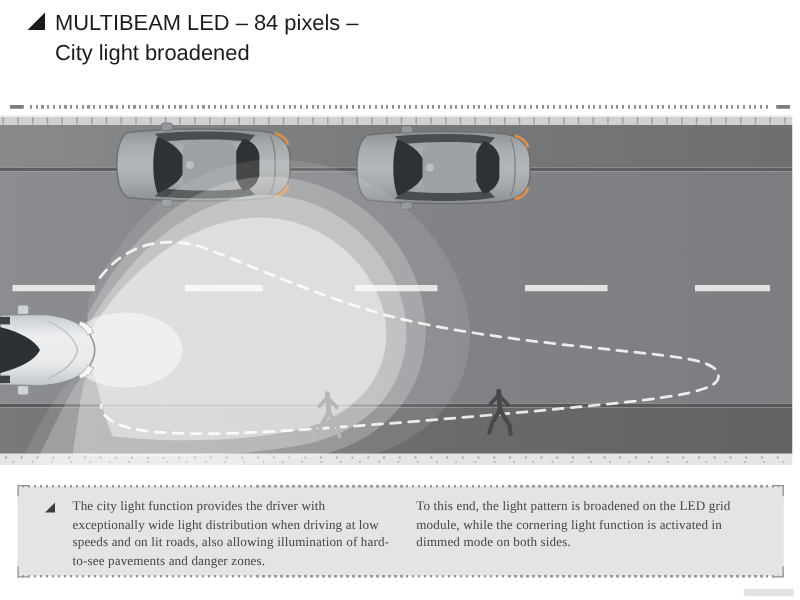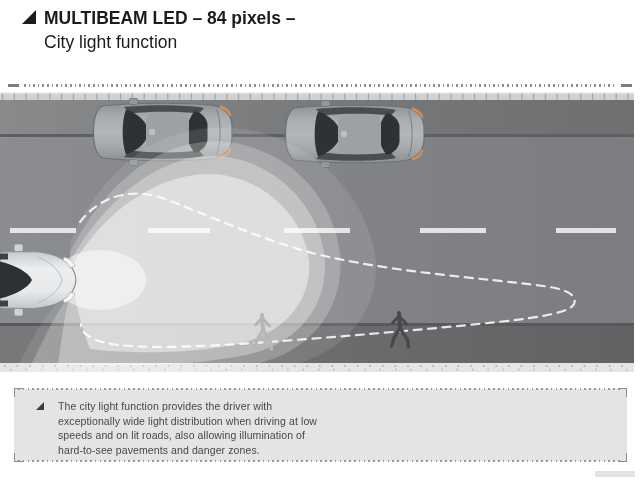--- a/index.html
+++ b/index.html
@@ -11,21 +11,21 @@
   }
   
   .header{position:absolute;left:0;top:6px;width:640px;}
   .header-row{display:flex;align-items:flex-start;}
   .tri-marker{
     width:0;height:0;margin:4px 8px 0 22px;
     border-left:14px solid transparent;
     border-bottom:14px solid var(--text-color,#1b1b1b);
   }
   .title-block{color:var(--text-color,#1b1b1b);font-size:17.5px;line-height:24px;}
-  .title-bold{font-weight:700;}
+  .title-bold{font-weight:400;}
   
   .separator{
     position:absolute;left:8px;top:84px;width:624px;height:3px;
   }
   .separator .dots{
     position:absolute;left:16px;right:16px;top:0;height:2.5px;
     background:repeating-linear-gradient(90deg,#8f8f8f 0 1.6px,transparent 1.6px 4.6px);
   }
   .separator .end{position:absolute;top:0;width:11px;height:3px;background:#7d7d7d;}
   .separator .end.left{left:0;}
@@ -45,21 +45,21 @@
   .caption-border.bottom{bottom:-1px;}
   .corner{position:absolute;width:8px;height:8px;}
   .corner.tl{left:0;top:-1px;border-left:1.5px solid #8d8d8d;border-top:1.5px solid #8d8d8d;}
   .corner.tr{right:0;top:-1px;border-right:1.5px solid #8d8d8d;border-top:1.5px solid #8d8d8d;}
   .corner.bl{left:0;bottom:-1px;border-left:1.5px solid #8d8d8d;border-bottom:1.5px solid #8d8d8d;}
   .corner.br{right:0;bottom:-1px;border-right:1.5px solid #8d8d8d;border-bottom:1.5px solid #8d8d8d;}
   .caption-content{
     display:flex;align-items:flex-start;
     padding:10px 0 0 22px;
     color:var(--caption-text,#474747);
-    font-size:10.5px;line-height:14.5px;letter-spacing:.1px;
+    font-size:10.5px;line-height:14.5px;letter-spacing:.1px;font-family:Liberation Serif, serif;
   }
   .tri-marker-small{
     width:0;height:0;flex:0 0 auto;margin:3px 0 0 0;
     border-left:8px solid transparent;
     border-bottom:8px solid #3c3c3c;
   }
   .caption-left{width:262px;margin-left:14px;}
   .caption-right{width:282px;margin-left:13px;}
   
   .faint-mark{
@@ -68,21 +68,21 @@
   }
 </style>
 </head>
 <body>
 
 <div class="header">
   <div class="header-row">
     <div class="tri-marker"></div>
     <div class="title-block">
       <div class="title-bold">MULTIBEAM LED – 84 pixels –</div>
-      <div>City light function</div>
+      <div>City light broadened</div>
     </div>
   </div>
 </div>
 
 <div class="separator">
   <div class="end left"></div>
   <div class="dots"></div>
   <div class="end right"></div>
 </div>
 
@@ -208,16 +208,17 @@
 <div class="caption-box">
   <div class="caption-border top"></div>
   <div class="caption-border bottom"></div>
   <div class="corner tl"></div>
   <div class="corner tr"></div>
   <div class="corner bl"></div>
   <div class="corner br"></div>
   <div class="caption-content">
     <div class="tri-marker-small"></div>
     <div class="caption-left">The city light function provides the driver with exceptionally wide light distribution when driving at low speeds and on lit roads, also allowing illumination of hard-to-see pavements and danger zones.</div>
+    <div class="caption-right">To this end, the light pattern is broadened on the LED grid module, while the cornering light function is activated in dimmed mode on both sides.</div>
   </div>
 </div>
 
 <div class="faint-mark"></div>
 
 </body></html>

